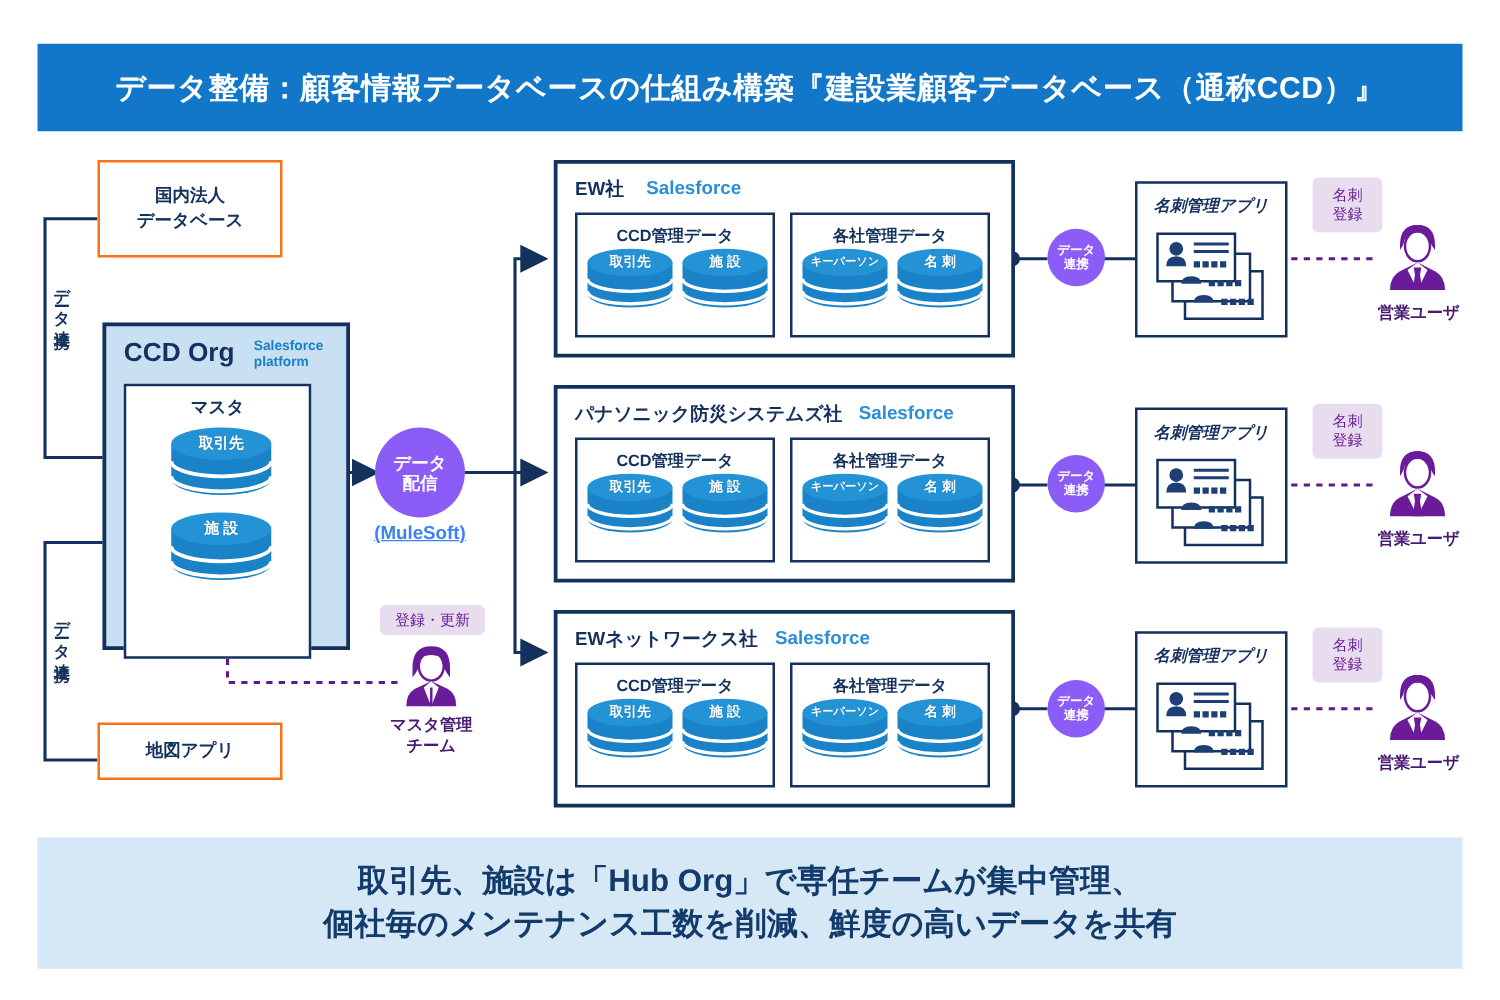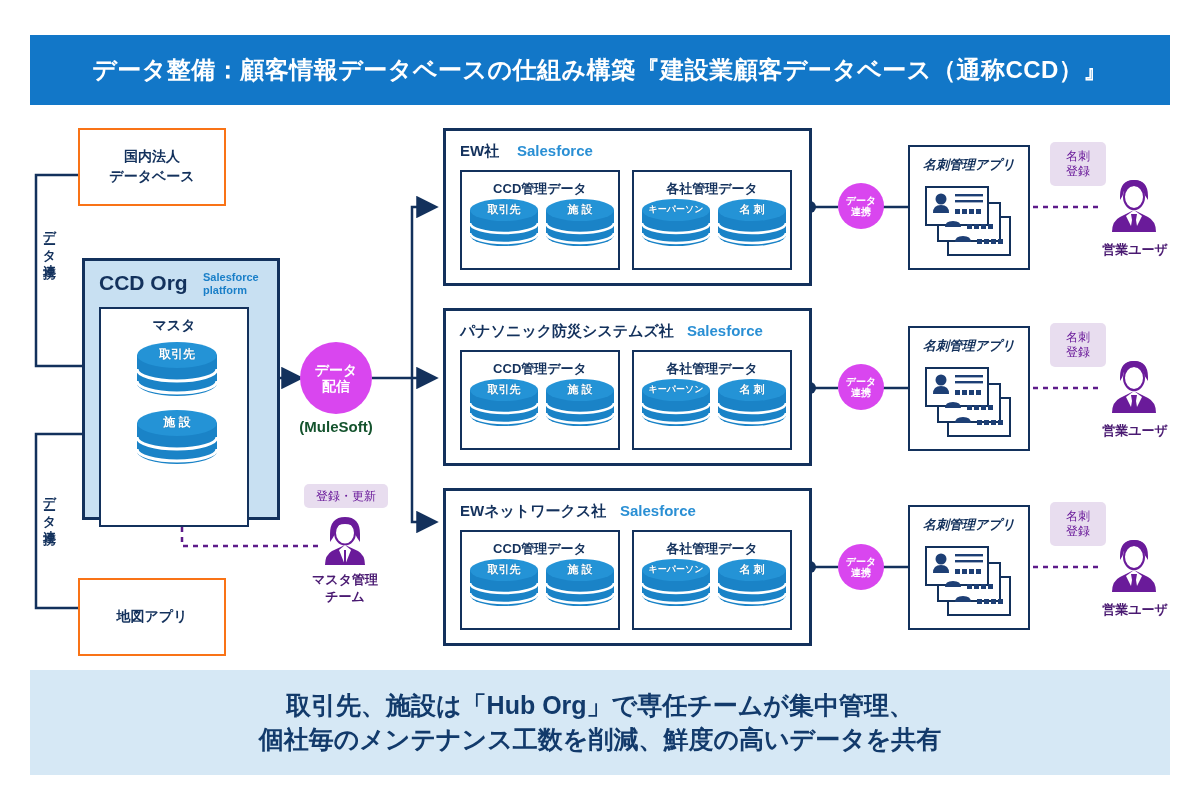--- a/index.html
+++ b/index.html
@@ -73,26 +73,26 @@
   .cyl{position:absolute;}
   .cyl svg{display:block;}
   .cyl .clabel{
     position:absolute;left:0;right:0;top:4px;text-align:center;
     color:#ffffff;font-weight:bold;pointer-events:none;
     text-shadow:0 0 1px rgba(0,0,0,.25);
   }
 
   
   .circ{
-    position:absolute;border-radius:50%;background:#d946ef;
+    position:absolute;border-radius:50%;background:#8b5cf6;
     display:flex;flex-direction:column;align-items:center;justify-content:center;
     color:#fff;font-weight:bold;line-height:1.15;text-align:center;
   }
   .circ-cap{
-    position:absolute;text-align:center;color:#14532d;font-size:15px;font-weight:bold;
+    position:absolute;text-align:center;color:#3b82f6;font-size:15px;font-weight:bold;text-decoration:underline;
   }
 
   
   .badge{
     position:absolute;background:#e8ddef;border-radius:5px;
     display:flex;flex-direction:column;align-items:center;justify-content:center;
     color:#6a1b9a;font-size:12px;font-weight:normal;line-height:1.25;text-align:center;
   }
   .person-cap{
     position:absolute;text-align:center;color:#4a1a72;font-size:13px;font-weight:bold;
@@ -189,21 +189,21 @@
     <div class="txt">データ整備：顧客情報データベースの仕組み構築『建設業顧客データベース（通称CCD）』</div>
   </div>
 
   <div class="srcbox" style="left:78px;top:128px;width:148px;height:78px;">
     <div>
       <div>国内法人</div>
       <div>データベース</div>
     </div>
   </div>
 
-  <div class="srcbox" style="left:78px;top:578px;width:148px;height:78px;">
+  <div class="srcbox" style="left:78px;top:578px;width:148px;height:46px;">
     <span>地図アプリ</span>
   </div>
 
   <div class="vtxt" style="left:40px;top:222px;">データ連携</div>
   <div class="vtxt" style="left:40px;top:488px;">データ連携</div>
 
   <div class="ccdorg">
     <div class="ccdorg-title">CCD Org</div>
     <div class="ccdorg-sub">
       <div>Salesforce</div>

